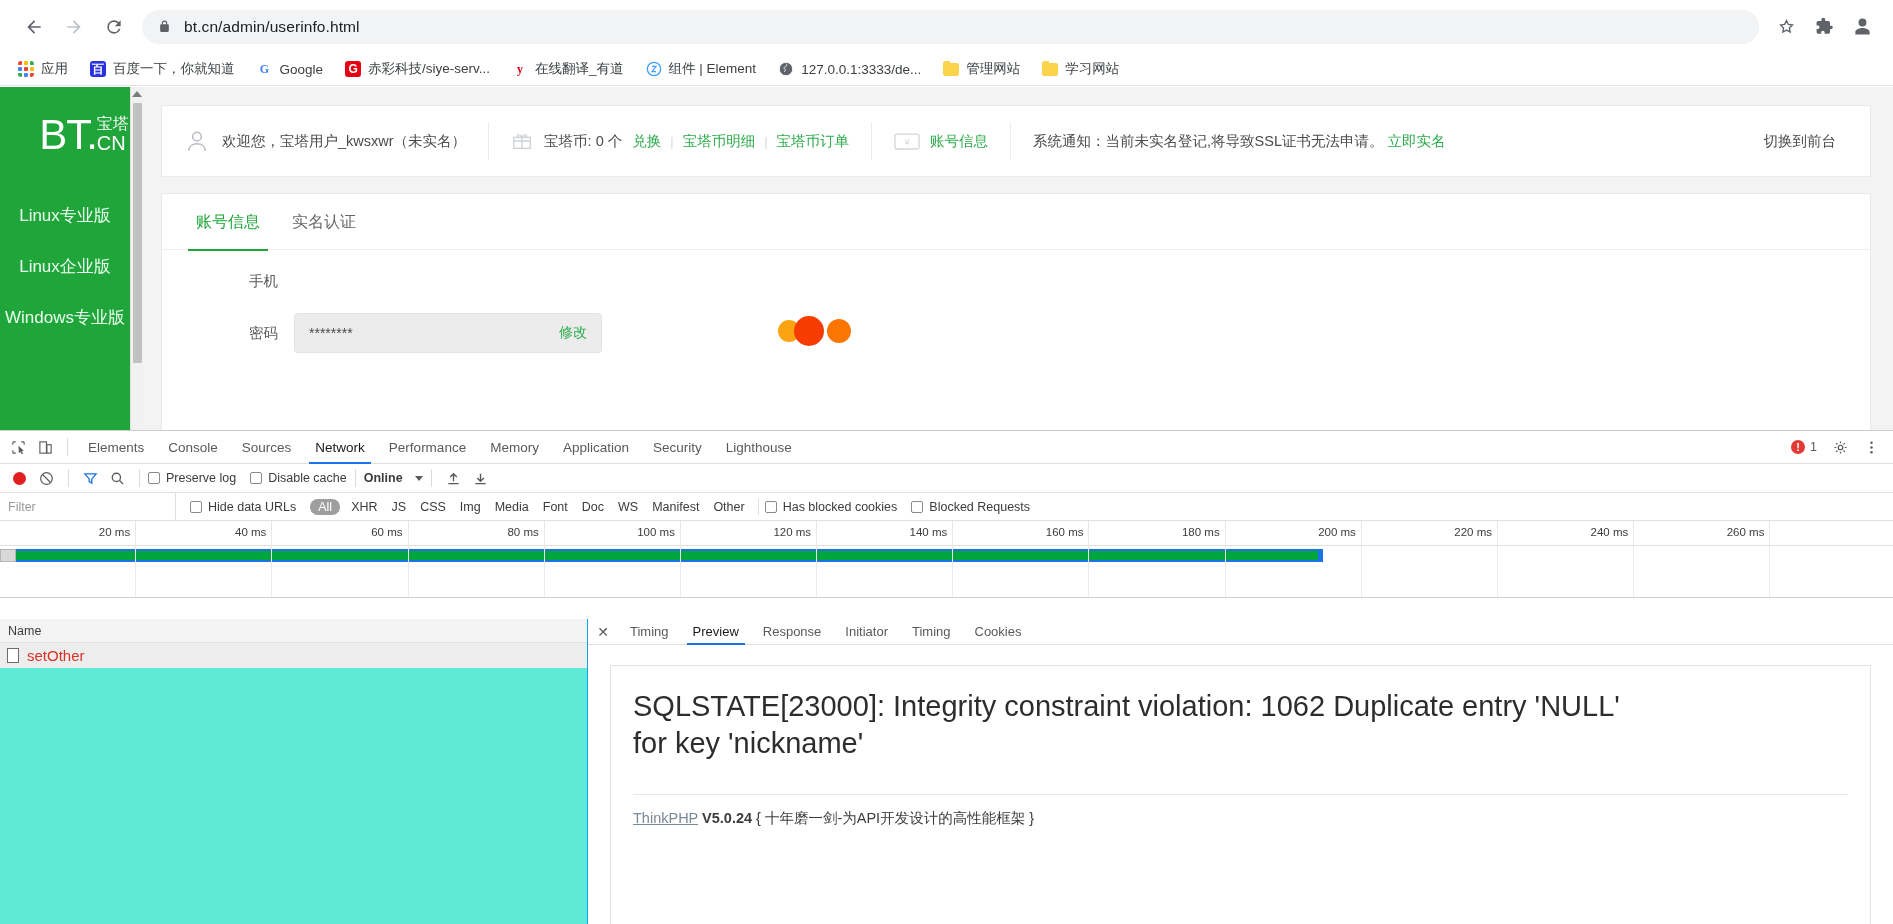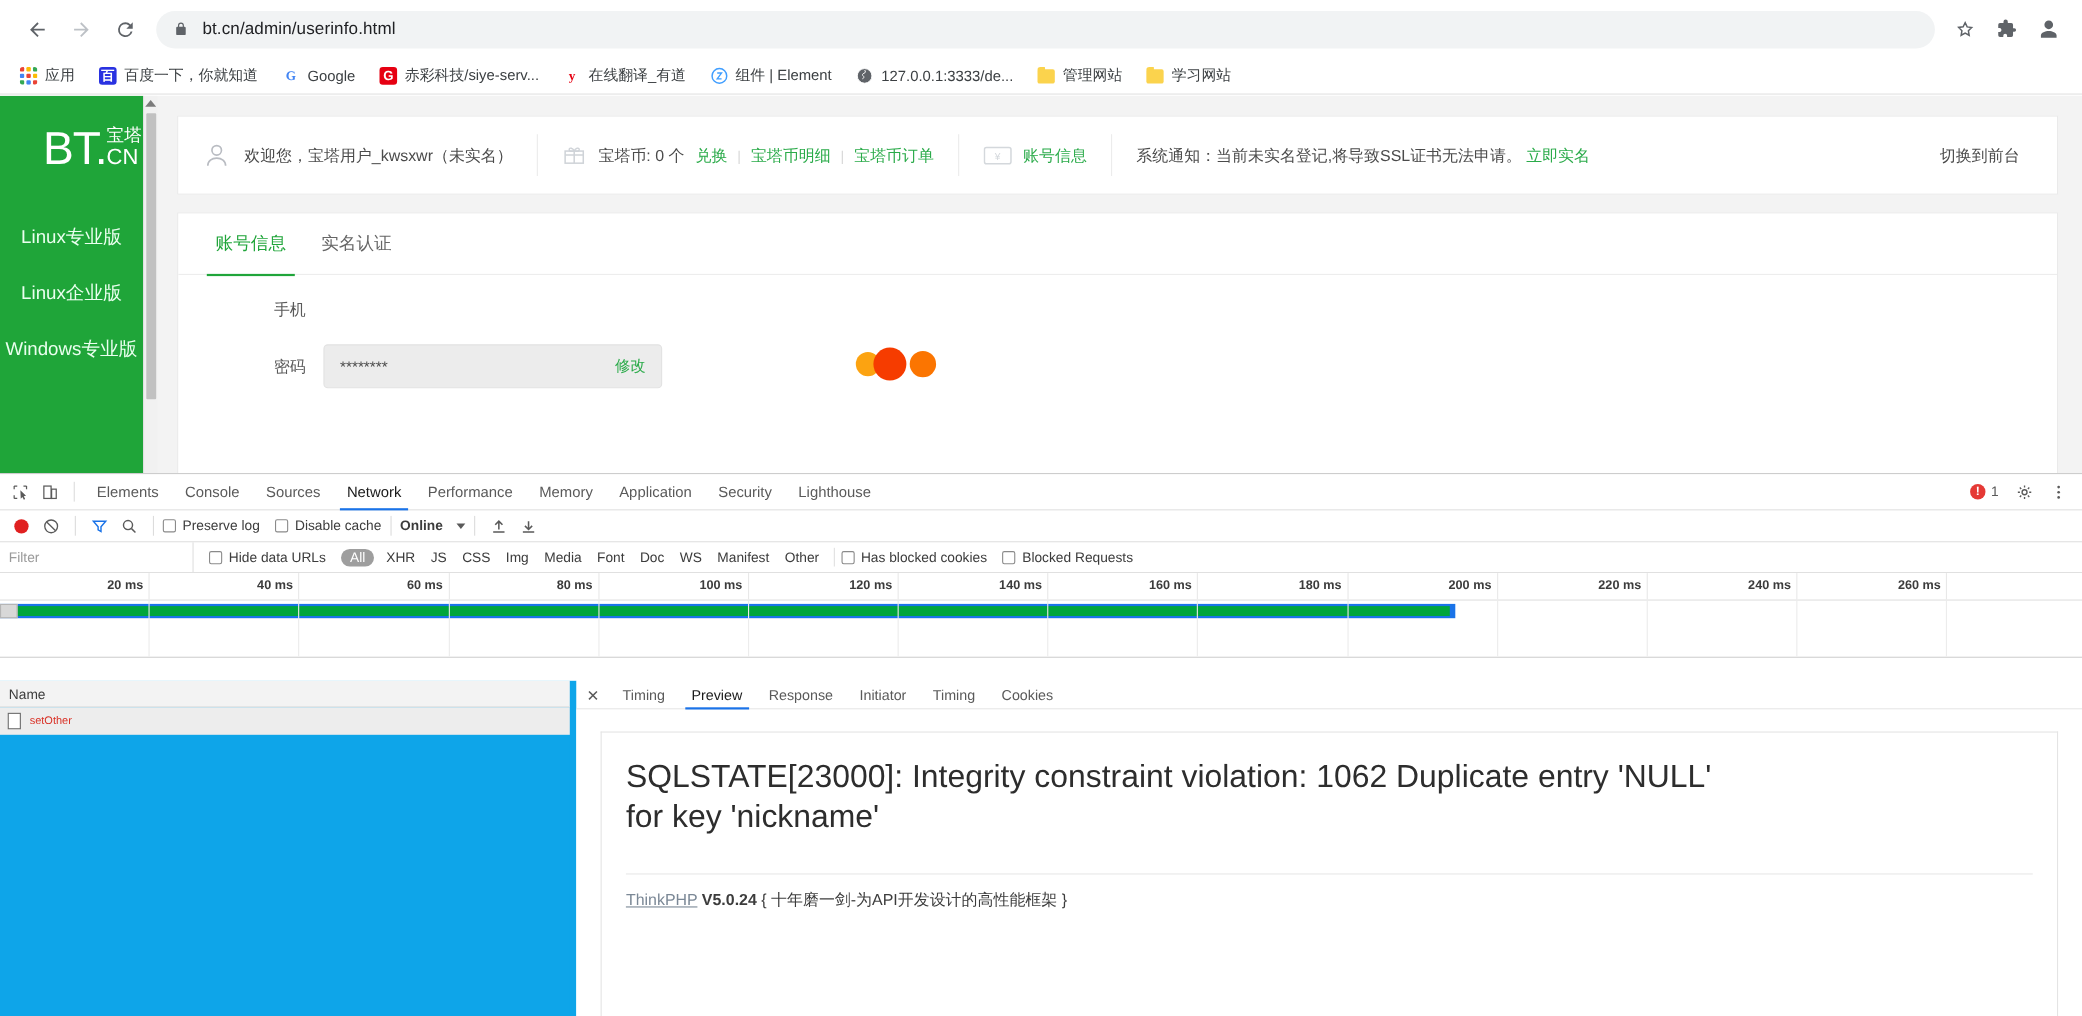--- a/index.html
+++ b/index.html
@@ -228,40 +228,39 @@
   }
   .fsep { width: 1px; height: 17px; background: #e0e0e0; margin: 0 6px; }
 
   
   .dt-ruler { height: 25px; position: relative; border-bottom: 1px solid #e0e0e0;
               background: #fff; overflow: hidden; }
   .tick {
     position: absolute; top: 0; height: 25px; border-right: 1px solid #e8e8e8;
     font-size: 11.5px; color: #3c3c3c; text-align: right; padding-right: 5px;
     line-height: 22px;
-    font-weight: bold;
   }
   .dt-overview { height: 52px; position: relative; border-bottom: 1px solid #d0d0d0; overflow: hidden; }
   .ov-grid { position: absolute; top: 0; bottom: 0; border-right: 1px solid #ececec; }
   .ov-blue { position: absolute; left: 0; top: 3px; height: 13px; background: #1a73e8; }
   .ov-green { position: absolute; left: 7px; top: 5px; height: 9px; background: #00a53c; }
   .ov-handle { position: absolute; left: 0; top: 3px; width: 16px; height: 13px;
                background: #d8d8d8; border: 1px solid #b5b5b5; }
 
   
   .dt-body { position: absolute; left: 0; right: 0; top: 188px; bottom: 0; display: flex; }
-  .net-list { width: 524px; border-right: 6px solid #0ea5e9; background: #0ea5e9; }
+  .net-list { width: 588px; border-right: 1px solid #0ea5e9; background: #5eead4; }
   .net-head {
     height: 24px; background: #f3f3f3; border-bottom: 1px solid #e0e0e0;
     display: flex; align-items: center; padding-left: 8px;
     font-size: 12.5px; color: #3c3c3c;
   }
   .net-row {
     height: 25px; background: #ededed; display: flex; align-items: center;
-    padding-left: 7px; gap: 8px; font-size: 10px;
+    padding-left: 7px; gap: 8px; font-size: 15px;
   }
   .net-row .doc-ico {
     width: 12px; height: 15px; border: 1px solid #6b6b6b; background: #fff;
     flex: none;
   }
   .net-row .nm { color: #d93025; }
 
   .preview-pane { flex: 1; background: #fff; display: flex; flex-direction: column; }
   .pv-tabs { height: 26px; display: flex; align-items: center; border-bottom: 1px solid #e0e0e0; }
   .pv-close { width: 30px; display: flex; align-items: center; justify-content: center;

